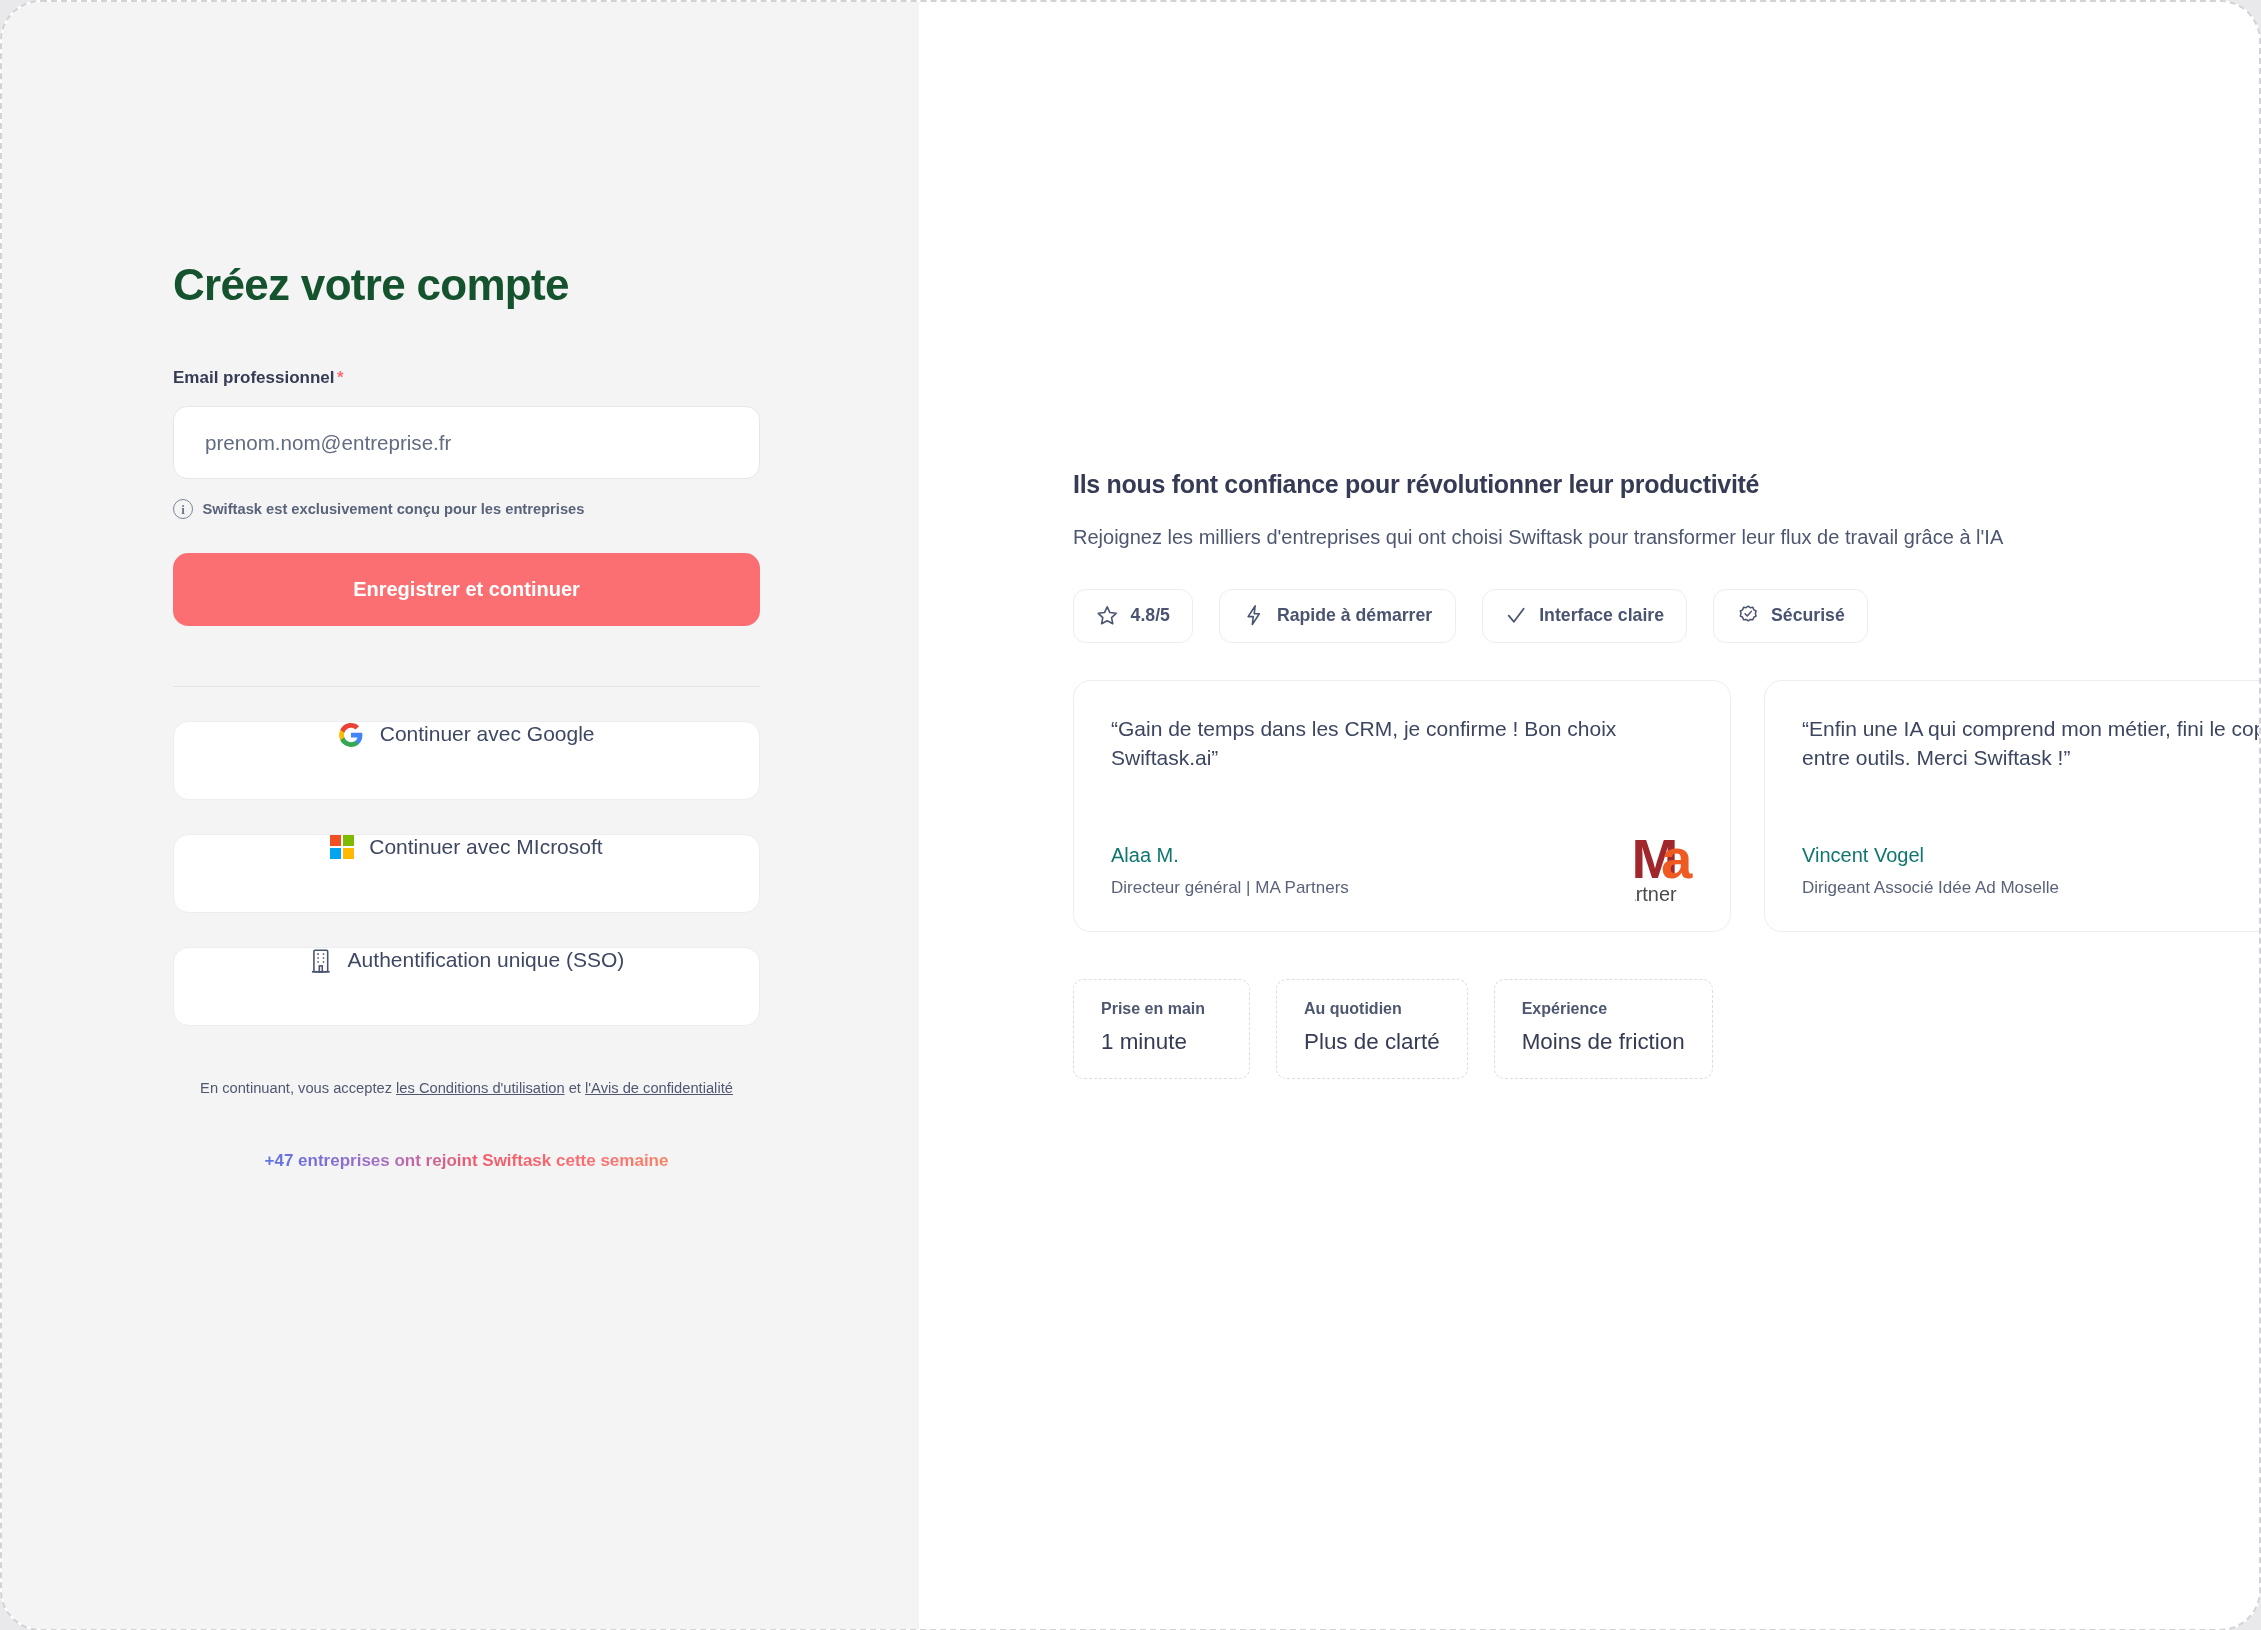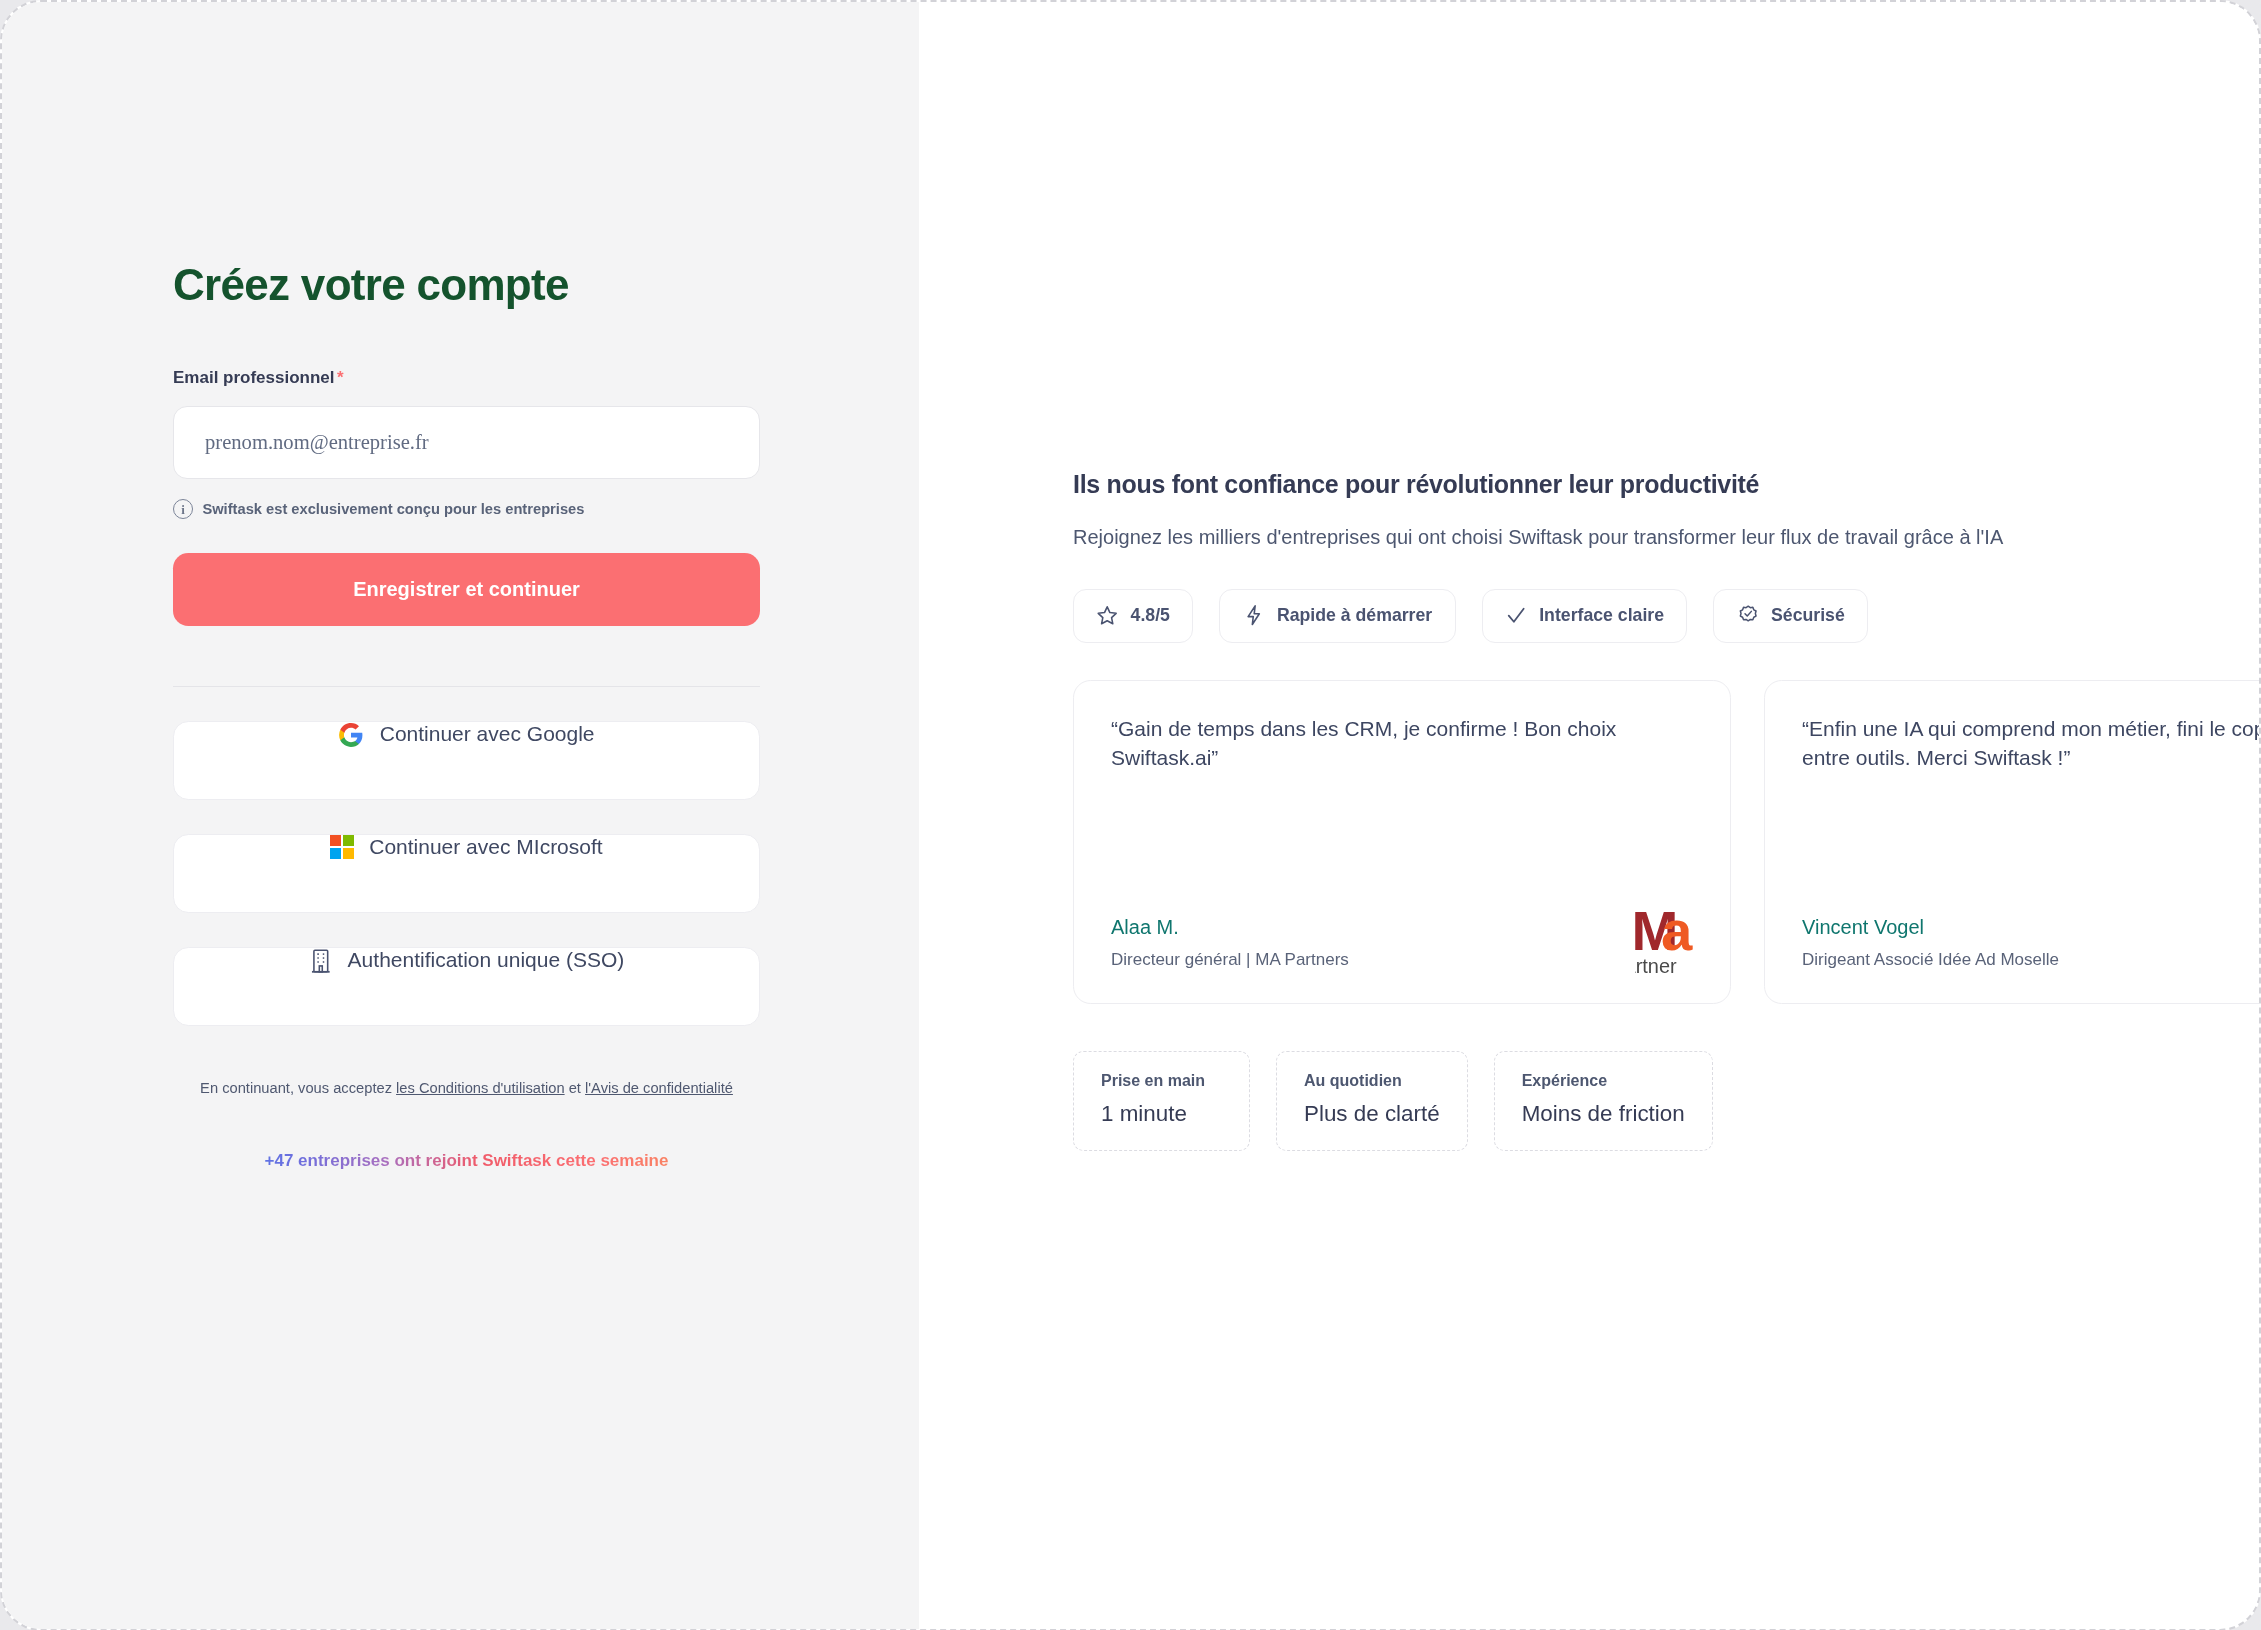--- a/index.html
+++ b/index.html
@@ -75,21 +75,21 @@
     margin-left: 2.4px;
   }
 
   #email-input {
     margin-top: 17.7px;
     width: 587px;
     height: 73px;
     background: #ffffff;
     border: 1.2px solid #e6e6ea;
     border-radius: 14px;
-    font-family: Liberation Serif, serif;
+    font-family: Liberation Sans, sans-serif;
     font-size: 20.6px;
     color: #4d5770;
     padding: 0 31px;
     outline: none;
     display: block;
   }
   #email-input::placeholder { color: #616b82; }
 
   #email-hint {
     margin-top: 20px;
@@ -260,21 +260,21 @@
 
   
   #testimonial-carousel {
     margin-top: 37px;
     display: flex;
     gap: 33px;
     width: 1190px;
   }
   .testimonial-card {
     flex: 0 0 658px;
-    height: 324px;
+    height: 252px;
     background: #ffffff;
     border: 1.2px solid #ededf1;
     border-radius: 17.7px;
     padding: 33px 37px;
     position: relative;
     overflow: hidden;
   }
   .testimonial-quote {
     font-size: 21px;
     color: #3d4661;

